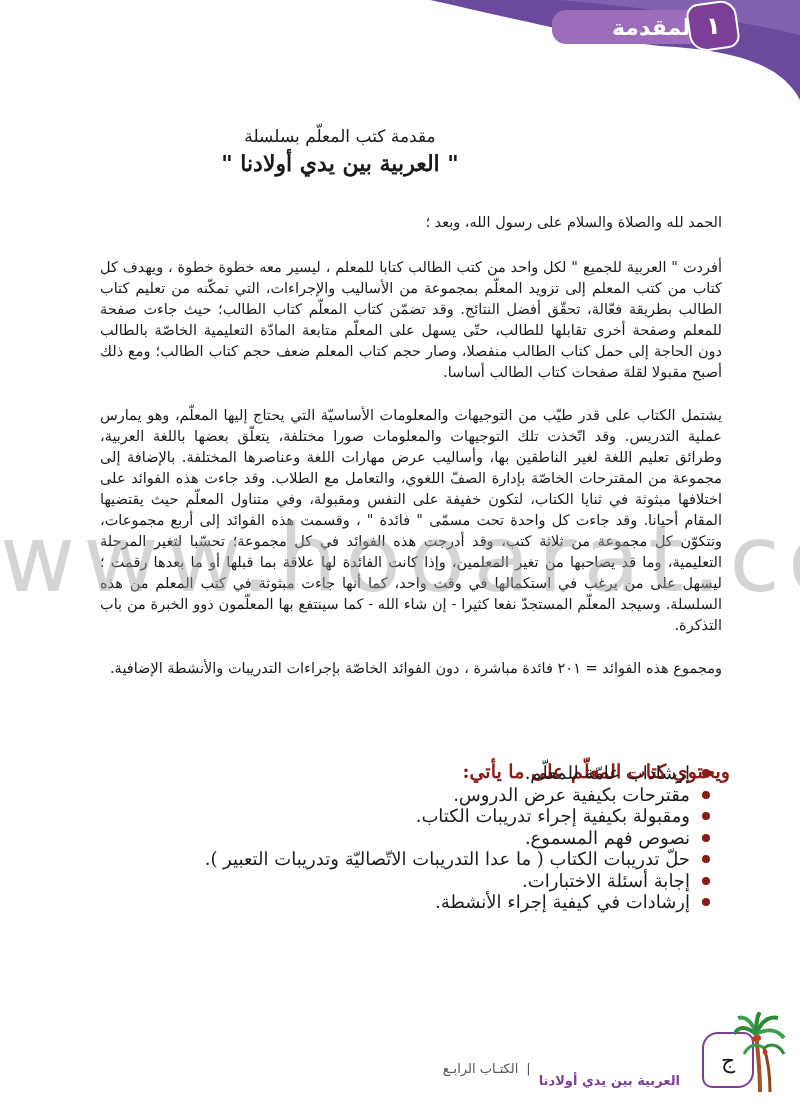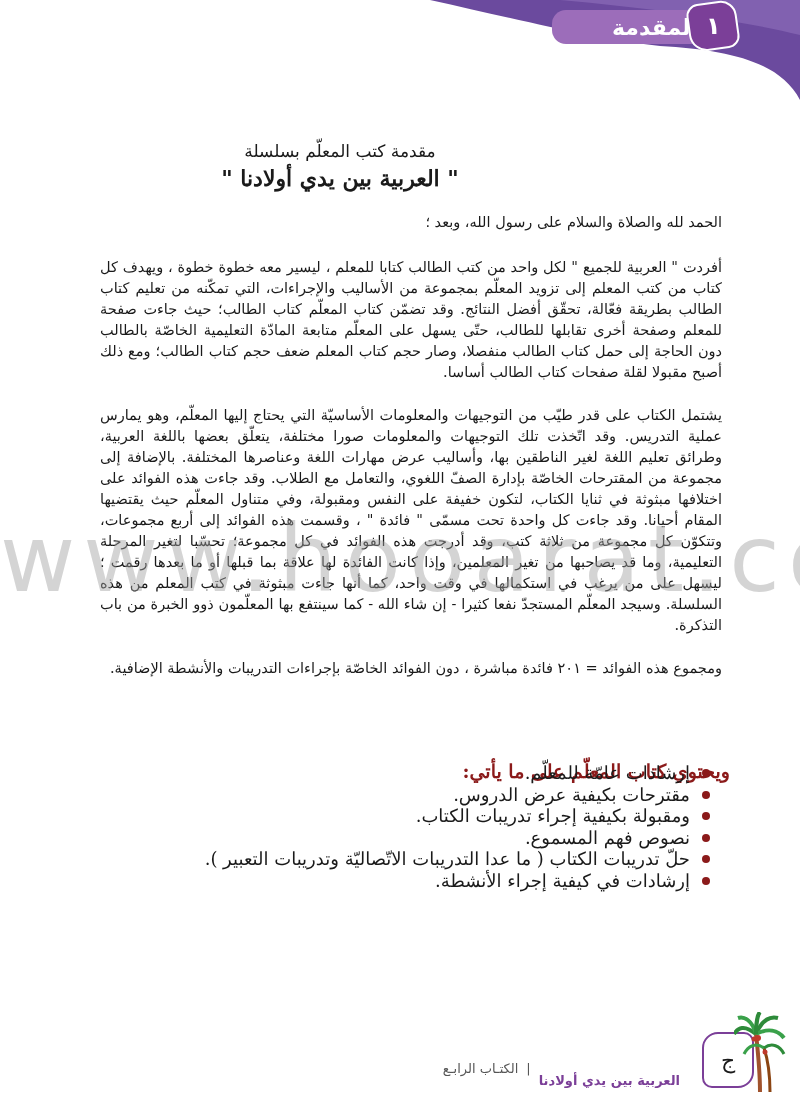--- a/index.html
+++ b/index.html
@@ -21,21 +21,21 @@
       padding-left: 28px;
     }
     .chapter-num {
       position: absolute; top: 2px; left: 688px; width: 46px; height: 44px;
       background: #7b3f98; border: 2px solid #ffffff; border-radius: 12px 16px 12px 18px;
       transform: rotate(-8deg);
       display: flex; align-items: center; justify-content: center;
       color: #ffffff; font-family: "DejaVu Sans", sans-serif; font-weight: bold; font-size: 24px;
     }
     .doc-title {
-      position: absolute; top: 139px; left: 0; width: 680px; text-align: center;
+      position: absolute; top: 124px; left: 0; width: 680px; text-align: center;
       direction: rtl;
     }
     .doc-title .line1 { font-size: 17px; line-height: 24px; }
     .doc-title .line2 { font-size: 22px; line-height: 30px; font-weight: bold; }
     .content {
       position: absolute; top: 212px; left: 84px; width: 638px;
       direction: rtl; text-align: justify;
       font-size: 14.5px; line-height: 21px;
     }
     .content p { margin: 0 0 22px 16px; }
@@ -104,20 +104,21 @@
 </div>
 
 <div class="section-heading">ويحتوي كتاب المعلّم على ما يأتي:</div>
 
 <ul class="bullets">
   <li><span class="dot"></span><span>إرشادات عامّة للمعلّم.</span></li>
   <li><span class="dot"></span><span>مقترحات بكيفية عرض الدروس.</span></li>
   <li><span class="dot"></span><span>ومقبولة بكيفية إجراء تدريبات الكتاب.</span></li>
   <li><span class="dot"></span><span>نصوص فهم المسموع.</span></li>
   <li><span class="dot"></span><span>حلّ تدريبات الكتاب ( ما عدا التدريبات الاتّصاليّة وتدريبات التعبير ).</span></li>
+  <li><span class="dot"></span><span>إجابة أسئلة الاختبارات.</span></li>
   <li><span class="dot"></span><span>إرشادات في كيفية إجراء الأنشطة.</span></li>
 </ul>
 
 <div class="watermark">www.hooarat.com</div>
 
 <div class="footer">
   <span class="series">العربية بين يدي أولادنا</span>
   <span class="sep">|</span>
   <span class="book">الكتـاب الرابـع</span>
 </div>

